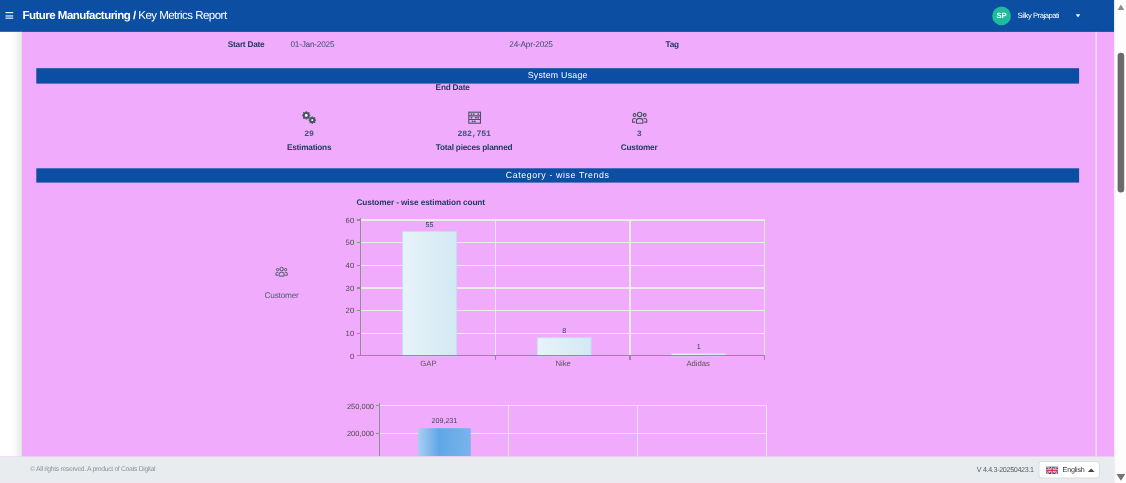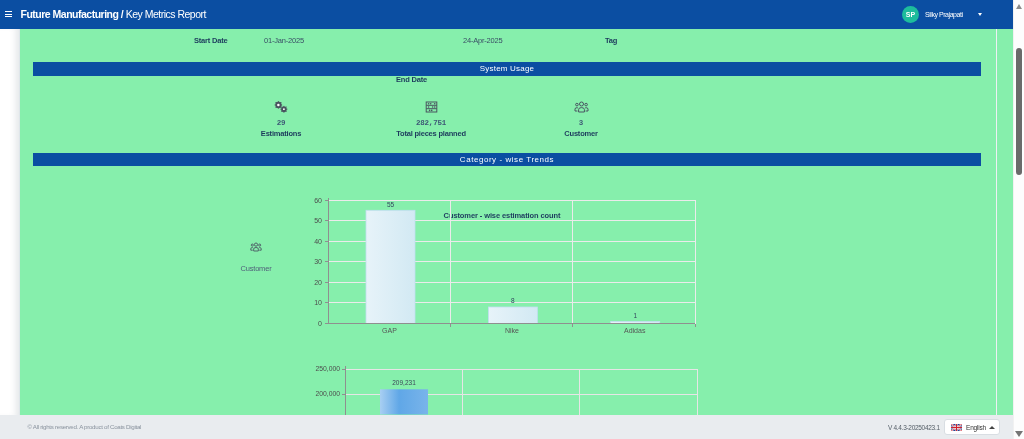--- a/index.html
+++ b/index.html
@@ -1,18 +1,18 @@
 <!DOCTYPE html>
 <html><head>
 <meta charset="utf-8">
 <style>
   * { margin:0; padding:0; box-sizing:border-box; }
   html,body { width:1024px; height:439px; overflow:hidden; background:#fff;
     font-family:"Liberation Sans", sans-serif; }
-  #page { position:relative; width:1020px; height:439px; background:#86efac; }
+  #page { position:relative; width:1020px; height:439px; background:#f0abfc; }
   .abs { position:absolute; }
 
   
   #header { position:absolute; left:0; top:0; width:1013px; height:29px; background:#0b4ea2; }
   #burger { position:absolute; left:5px; top:11.3px; width:6.8px; height:6px; }
   #burger div { height:1.2px; background:#fff; margin-bottom:1.3px; }
   #htitle { position:absolute; left:20.5px; top:8px; color:#fff; font-size:10.5px; letter-spacing:-0.5px; white-space:nowrap; }
   #htitle b { font-weight:bold; }
   #avatar { position:absolute; left:902px; top:6px; width:17px; height:17px; border-radius:50%;
     background:#1dbc9c; color:#fff; font-size:7px; font-weight:bold; text-align:center; line-height:17px; letter-spacing:0; }
@@ -31,21 +31,21 @@
   
   .banner { position:absolute; left:33px; width:948px; height:13.5px; background:#0b4ea2;
     color:#fff; font-size:8px; text-align:center; line-height:14px; letter-spacing:-0.1px; }
 
   
   .metric { position:absolute; top:99px; width:150px; text-align:center; }
   .metric svg { display:block; margin:1.5px auto 0; }
   .metric .mval { margin-top:6.8px; line-height:8px; font-size:7.5px; font-weight:600; color:#3d5875; letter-spacing:-0.2px;font-family:Liberation Mono, monospace; }
   .metric .mlab { margin-top:2.8px; line-height:8px; font-size:7.5px; font-weight:bold; color:#1c3a5c; letter-spacing:-0.2px; }
 
-  .ctitle { position:absolute; width:400px; left:302px; text-align:center; font-size:7.5px; font-weight:bold; color:#1d3b5e; letter-spacing:-0.1px;margin-top:32px; }
+  .ctitle { position:absolute; width:400px; left:324px; text-align:left; font-size:7.5px; font-weight:bold; color:#1d3b5e; letter-spacing:-0.1px; }
 
   #custlab { position:absolute; left:216px; top:242px; width:80px; text-align:center; color:#50617a; font-size:7.5px; letter-spacing:-0.2px; }
   #custlab .ct { margin-top:12.5px; line-height:8px; }
 
   
   #footer { position:absolute; left:0; top:414.5px; width:1012.5px; height:24.5px; background:#e9ecef; }
   #fcopy { position:absolute; left:27.5px; top:8px; font-size:6.2px; color:#8a939e; letter-spacing:-0.3px; white-space:nowrap; }
   #fver { position:absolute; left:888px; top:9px; font-size:6.5px; color:#555e67; letter-spacing:-0.3px; white-space:nowrap; }
   #langbtn { position:absolute; left:944px; top:4.5px; width:56px; height:15.5px; background:#fff;
     border:1px solid #d9dee3; border-radius:3px; }
@@ -73,21 +73,21 @@
       </div>
     <div id="htitle"><b>Future Manufacturing /</b> Key Metrics Report</div>
     <div id="avatar">SP</div>
     <div id="uname">Silky Prajapati</div>
     <div id="ucaret"></div>
   </div>
 
   <div id="sidebar"></div>
   <div style="position:absolute; left:996px; top:29px; width:1px; height:385.5px; background:#eef0f4;"></div>
 
-  <span class="flabel" style="left:194px;">Start Date</span>
+  <span class="flabel" style="left:207px;">Start Date</span>
   <span class="fvalue" style="left:264px;">01-Jan-2025</span>
   <span class="flabel" style="left:396px;margin-top:39px;">End Date</span>
   <span class="fvalue" style="left:463px;">24-Apr-2025</span>
   <span class="flabel" style="left:605px;">Tag</span>
 
   <div class="banner" style="top:152.5px; letter-spacing:0.55px;">Category - wise Trends</div>
   <div class="banner" style="top:62px; letter-spacing:0.2px;">System Usage</div>
 
   <div class="metric" style="left:206px;">
     <svg width="14" height="12" viewBox="0 0 14 12">

